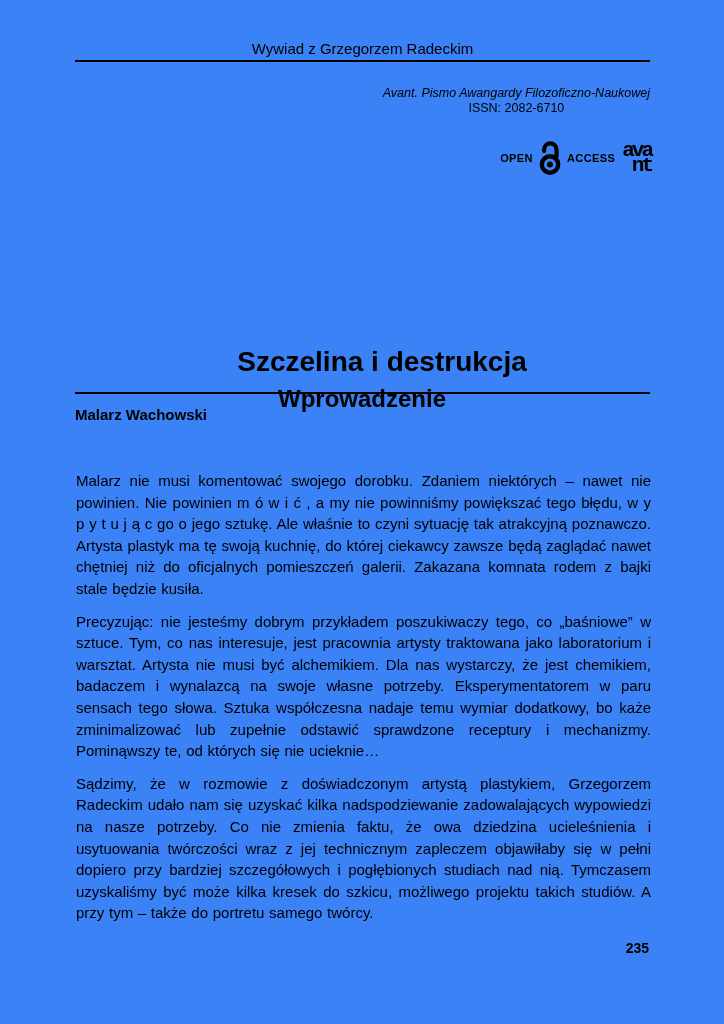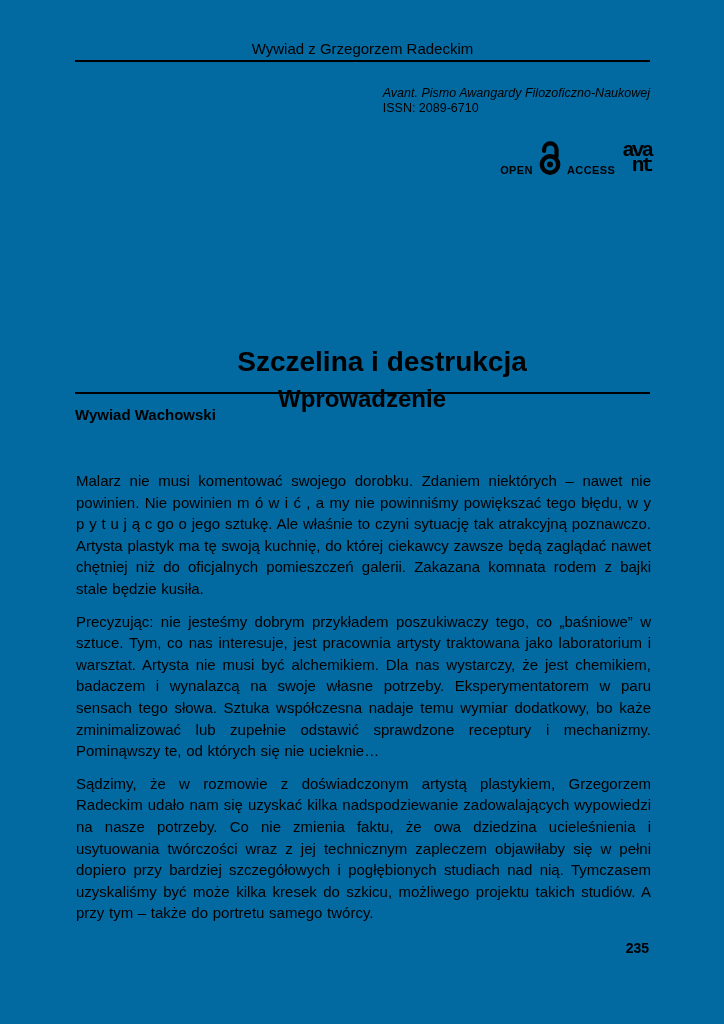--- a/index.html
+++ b/index.html
@@ -1,49 +1,49 @@
 <!DOCTYPE html>
 <html lang="pl"><head>
 <meta charset="utf-8">
 <title>Avant — Szczelina i destrukcja</title>
 <style>
   html, body { margin:0; padding:0; background:#ffffff; }
   .page {
     position:relative;
     width:724px; height:1024px;
-    background:#0369a1;
+    background:#3b82f6;
     color:#000;
     font-family:"Liberation Sans", sans-serif;
     overflow:hidden;
     margin:0 auto;
   }
 
   
   .running-header {
     position:absolute; top:40px; left:75px; right:74px;
     text-align:center; font-size:15px; line-height:17px;
   }
   .header-rule {
     position:absolute; top:60px; left:75px; right:74px;
     border-top:2px solid #000; height:0;
   }
 
   
   .journal-info {
     position:absolute; top:86px; right:74px;
-    text-align:left; font-size:12.5px; line-height:14.8px;
+    text-align:center; font-size:12.5px; line-height:14.8px;
   }
   .journal-name { font-style:italic; }
 
   
   .logo-row {
     position:absolute; top:131px; right:70px; height:54px;
     display:flex; align-items:center; gap:7px;
   }
-  .oa-logo { display:flex; align-items:flex-end; gap:3px; }
+  .oa-logo { display:flex; align-items:center; gap:3px; }
   .oa-label { font-weight:bold; font-size:11px; letter-spacing:0.4px; }
   .padlock { display:block; }
   .avant-logo {
     font-family:Liberation Mono, monospace; font-weight:bold;
     font-size:21px; line-height:0.72; letter-spacing:-3px;
     text-align:right; padding-right:3px;
   }
   .avant-logo div { white-space:nowrap; }
 
   
@@ -81,21 +81,21 @@
 </head>
 <body>
 
 <div class="page">
 
   <div class="running-header">Wywiad z Grzegorzem Radeckim</div>
   <div class="header-rule"></div>
 
   <div class="journal-info">
     <div class="journal-name">Avant. Pismo Awangardy Filozoficzno-Naukowej</div>
-    <div>ISSN: 2089-6710</div>
+    <div>ISSN: 2082-6710</div>
   </div>
 
   <div class="logo-row">
     <div class="oa-logo">
       <span class="oa-label">OPEN</span>
       <svg class="padlock" width="28" height="36" viewBox="0 0 28 36" aria-hidden="true">
         <path d="M20.5 16.5 V 9.5 a 6.2 6.2 0 0 0 -12.4 0 V 11" fill="none" stroke="#000" stroke-width="4.2" stroke-linecap="round"></path>
         <circle cx="14" cy="24.5" r="8.2" fill="none" stroke="#000" stroke-width="4.4"></circle>
         <circle cx="14" cy="24.5" r="3" fill="#000"></circle>
       </svg>
@@ -104,21 +104,21 @@
     <div class="avant-logo">
       <div>ava</div>
       <div>nt</div>
     </div>
   </div>
 
   <h1 class="article-title">Szczelina i destrukcja</h1>
   <h2 class="article-subtitle">Wprowadzenie</h2>
   <div class="title-rule"></div>
 
-  <div class="author">Wywiad Wachowski</div>
+  <div class="author">Malarz Wachowski</div>
 
   <div class="body-text">
     <p>Malarz nie musi komentować swojego dorobku. Zdaniem niektórych – nawet nie powi­nien. Nie powinien m ó w i ć , a my nie powinniśmy powiększać tego błędu, w y p y t u j ą c go o jego sztukę. Ale właśnie to czyni sytuację tak atrakcyjną poznawczo. Artysta pla­styk ma tę swoją kuchnię, do której ciekawcy zawsze będą zaglądać nawet chętniej niż do oficjalnych pomieszczeń galerii. Zakazana komnata rodem z bajki stale będzie kusi­ła.</p>
     <p>Precyzując: nie jesteśmy dobrym przykładem poszukiwaczy tego, co „baśniowe” w sztuce. Tym, co nas interesuje, jest pracownia artysty traktowana jako laboratorium i warsztat. Artysta nie musi być alchemikiem. Dla nas wystarczy, że jest chemikiem, badaczem i wynalazcą na swoje własne potrzeby. Eksperymentatorem w paru sensach tego słowa. Sztuka współczesna nadaje temu wymiar dodatkowy, bo każe zminimalizo­wać lub zupełnie odstawić sprawdzone receptury i mechanizmy. Pominąwszy te, od których się nie ucieknie…</p>
     <p>Sądzimy, że w rozmowie z doświadczonym artystą plastykiem, Grzegorzem Radeckim udało nam się uzyskać kilka nadspodziewanie zadowalających wypowiedzi na nasze potrzeby. Co nie zmienia faktu, że owa dziedzina ucieleśnienia i usytuowania twórczo­ści wraz z jej technicznym zapleczem objawiłaby się w pełni dopiero przy bardziej szczegółowych i pogłębionych studiach nad nią. Tymczasem uzyskaliśmy być może kilka kresek do szkicu, możliwego projektu takich studiów. A przy tym – także do portre­tu samego twórcy.</p>
   </div>
 
   <div class="page-number">235</div>
 
 </div>

